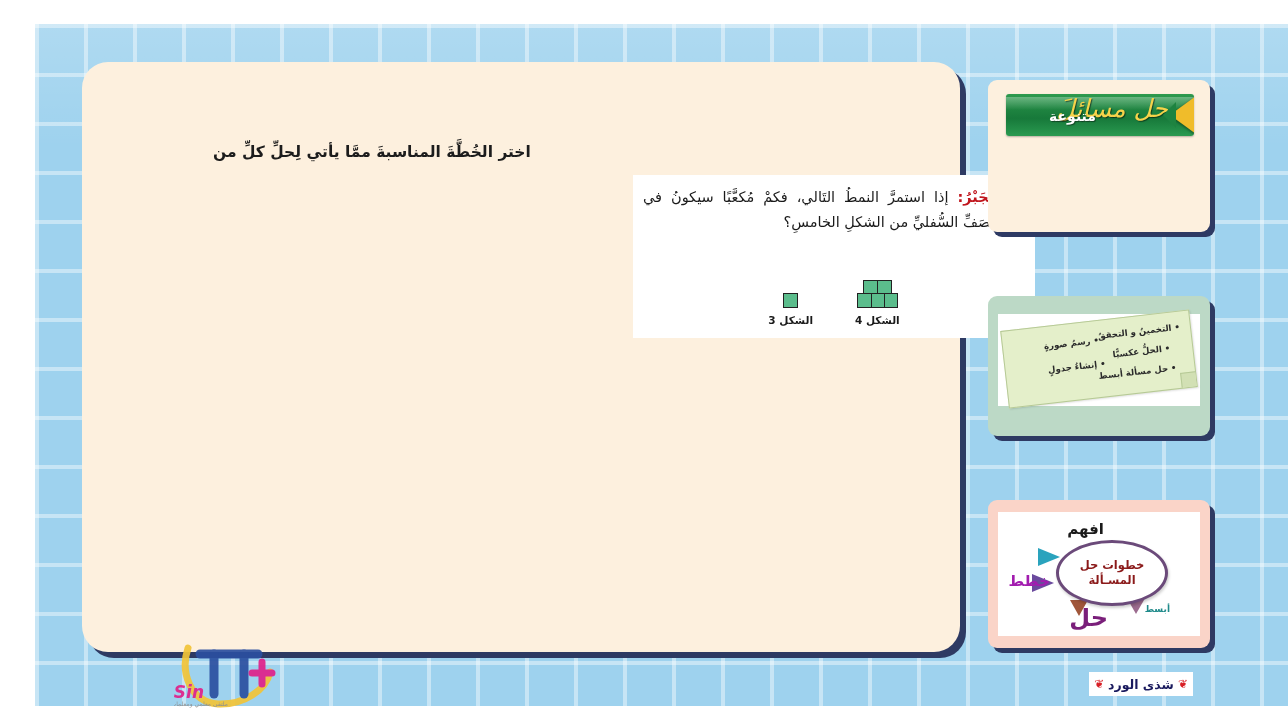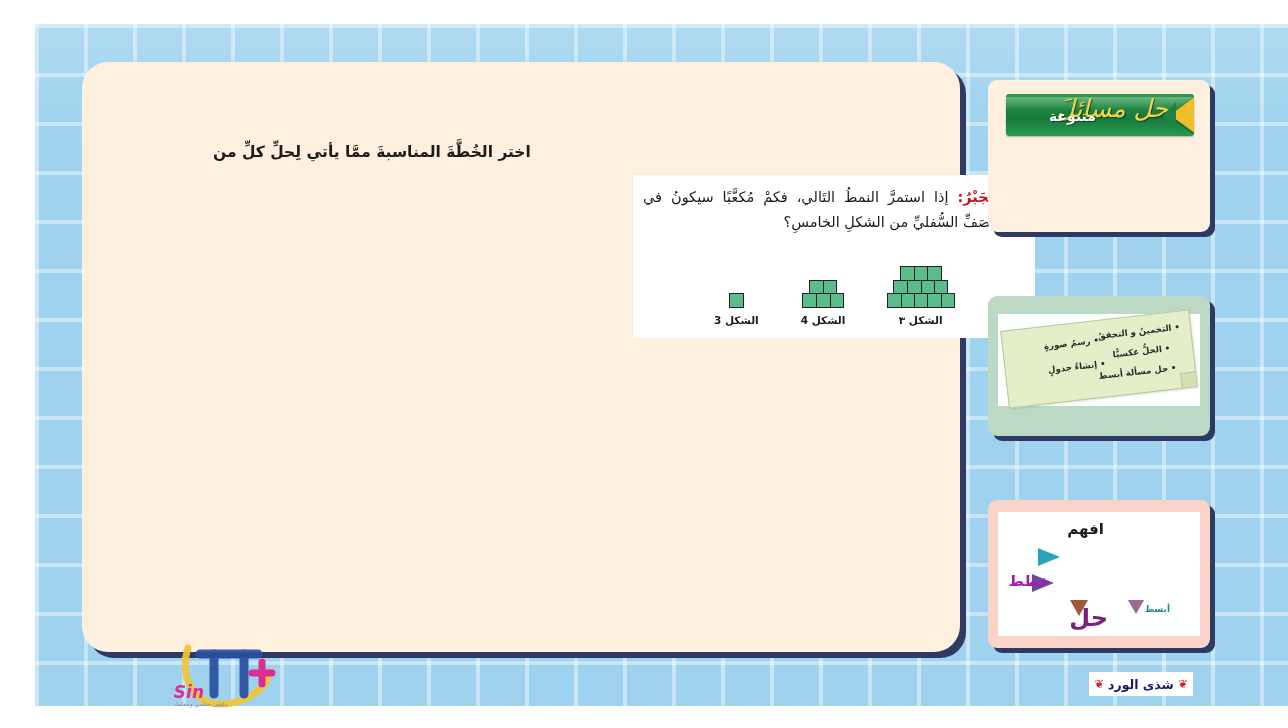--- a/index.html
+++ b/index.html
@@ -461,43 +461,20 @@
               </div>
               <div class="fig-row">
                 <div class="cube" style="background: rgb(91, 189, 140);"></div>
                 <div class="cube" style="background: rgb(91, 189, 140);"></div>
                 <div class="cube" style="background: rgb(91, 189, 140);"></div>
               </div>
             </div>
           <div class="fig-label">الشكل 4</div>
         </div>
 
-        <div class="figure-group">
-          <div class="fig-stack">
-              <div class="fig-row">
-                <div class="cube" style="background: rgb(91, 189, 140);"></div>
-                <div class="cube" style="background: rgb(91, 189, 140);"></div>
-                <div class="cube" style="background: rgb(91, 189, 140);"></div>
-              </div>
-              <div class="fig-row">
-                <div class="cube" style="background: rgb(91, 189, 140);"></div>
-                <div class="cube" style="background: rgb(91, 189, 140);"></div>
-                <div class="cube" style="background: rgb(91, 189, 140);"></div>
-                <div class="cube" style="background: rgb(91, 189, 140);"></div>
-              </div>
-              <div class="fig-row">
-                <div class="cube" style="background: rgb(91, 189, 140);"></div>
-                <div class="cube" style="background: rgb(91, 189, 140);"></div>
-                <div class="cube" style="background: rgb(91, 189, 140);"></div>
-                <div class="cube" style="background: rgb(91, 189, 140);"></div>
-                <div class="cube" style="background: rgb(91, 189, 140);"></div>
-              </div>
-            </div>
-          <div class="fig-label">الشكل ٣</div>
-        </div>
       </div>
 
     </div>
   </div>
 
   <div class="side-card" id="card-title">
     <div class="shadow-layer"></div>
     <div class="face">
       <div id="title-banner">
         <div class="sheen"></div>
@@ -527,20 +504,26 @@
 
   <div class="side-card" id="card-steps">
     <div class="shadow-layer"></div>
     <div class="face">
       <div id="steps-white">
         <div class="spike" id="spike-teal"></div>
         <div class="spike" id="spike-purple"></div>
         <div class="spike" id="spike-brown"></div>
         <div class="spike" id="spike-mauve"></div>
 
+        <div id="steps-oval">
+          <span>
+            <span>خطوات حل</span><br>
+            <span>المسـألة</span>
+          </span>
+        </div>
 
         <div class="step-label" id="step-understand">افهم</div>
         <div class="step-label" id="step-plan">خطط</div>
         <div class="step-label" id="step-solve">حل</div>
         <div class="step-label" id="step-check">أبسط</div>
       </div>
     </div>
   </div>
 
   <div id="signature">

